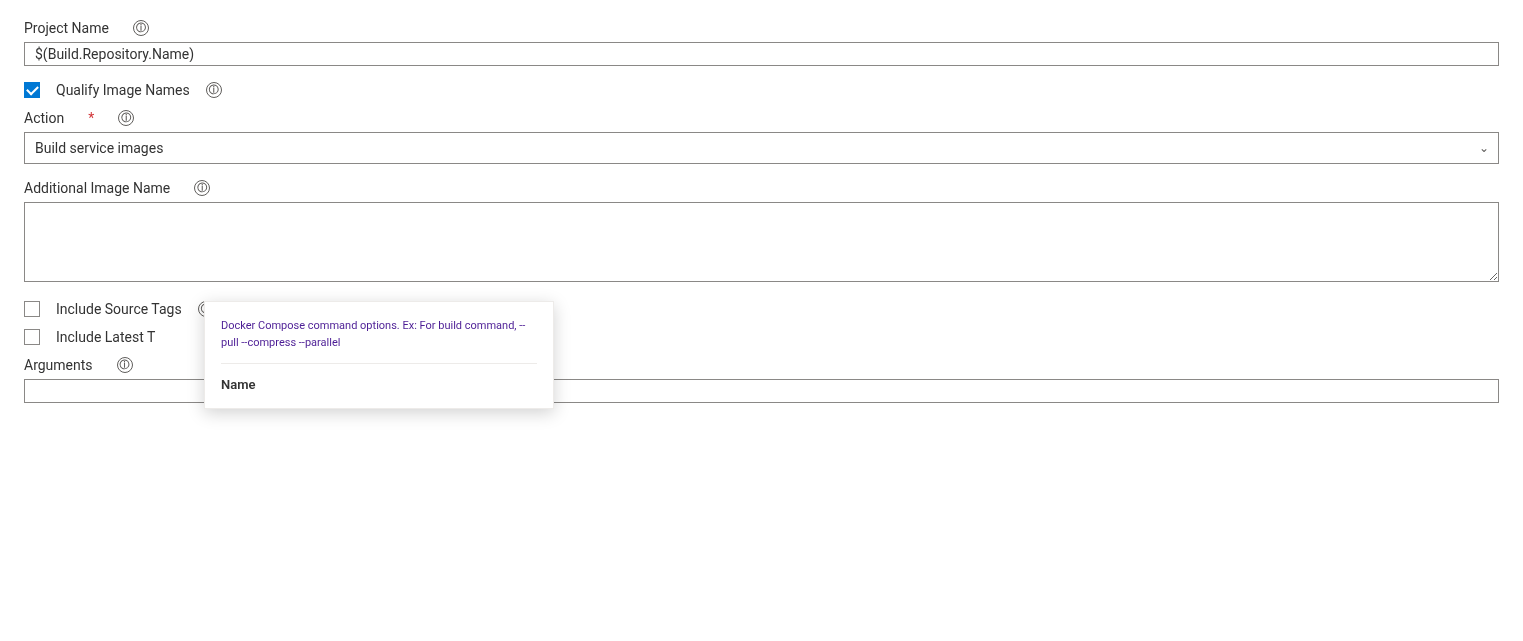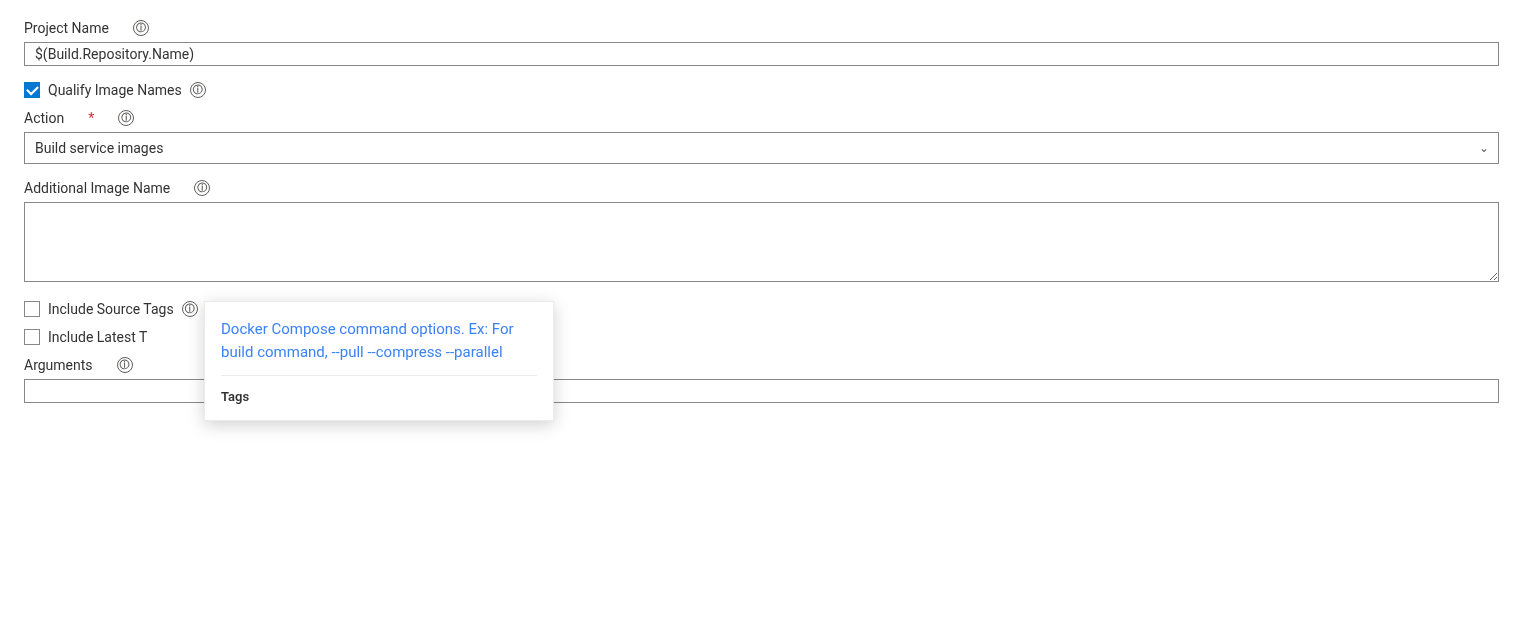--- a/index.html
+++ b/index.html
@@ -69,21 +69,21 @@
       color: #333;
       background: #fff;
       outline: none;
       height: 80px;
       resize: vertical;
     }
 
     .checkbox-row {
       display: flex;
       align-items: flex-start;
-      gap: 8px;
+      gap: 16px;
       margin-bottom: 12px;
     }
 
     .checkbox-input {
       width: 16px;
       height: 16px;
       border: 1.5px solid #8a8886;
       background: #fff;
       flex-shrink: 0;
       cursor: pointer;
@@ -152,22 +152,22 @@
       top: 0px;
       width: 350px;
       background: #fff;
       border: 1px solid #edebe9;
       box-shadow: 0 4px 16px rgba(0,0,0,0.18);
       padding: 16px;
       z-index: 100;
     }
 
     .tooltip-text {
-      font-size: 15px;
-      color: #3b82f6;
+      font-size: 11px;
+      color: #4c1d95;
       line-height: 1.5;
       margin-bottom: 12px;
     }
 
     .tooltip-link {
       display: inline-block;
       font-size: 13px;
       font-weight: 600;
       color: #333;
       text-decoration: none;
@@ -237,21 +237,21 @@
     <span class="info-icon" title="Info">ⓘ</span>
   </div>
 
   <div class="checkbox-row">
     <div class="checkbox-input"></div>
     <span class="checkbox-label">Include Latest T</span>
 
     <div class="tooltip-popup">
       <p class="tooltip-text">Docker Compose command options. Ex: For build command, --pull --compress --parallel</p>
       <hr class="tooltip-separator">
-      <a class="tooltip-link" href="#">Tags</a>
+      <a class="tooltip-link" href="#">Name</a>
     </div>
   </div>
 
   <div class="form-group">
     <div class="field-label">
       <span>Arguments</span>
       <span class="info-icon" title="Info">ⓘ</span>
     </div>
     <input type="text" class="text-input" style="">
   </div>

